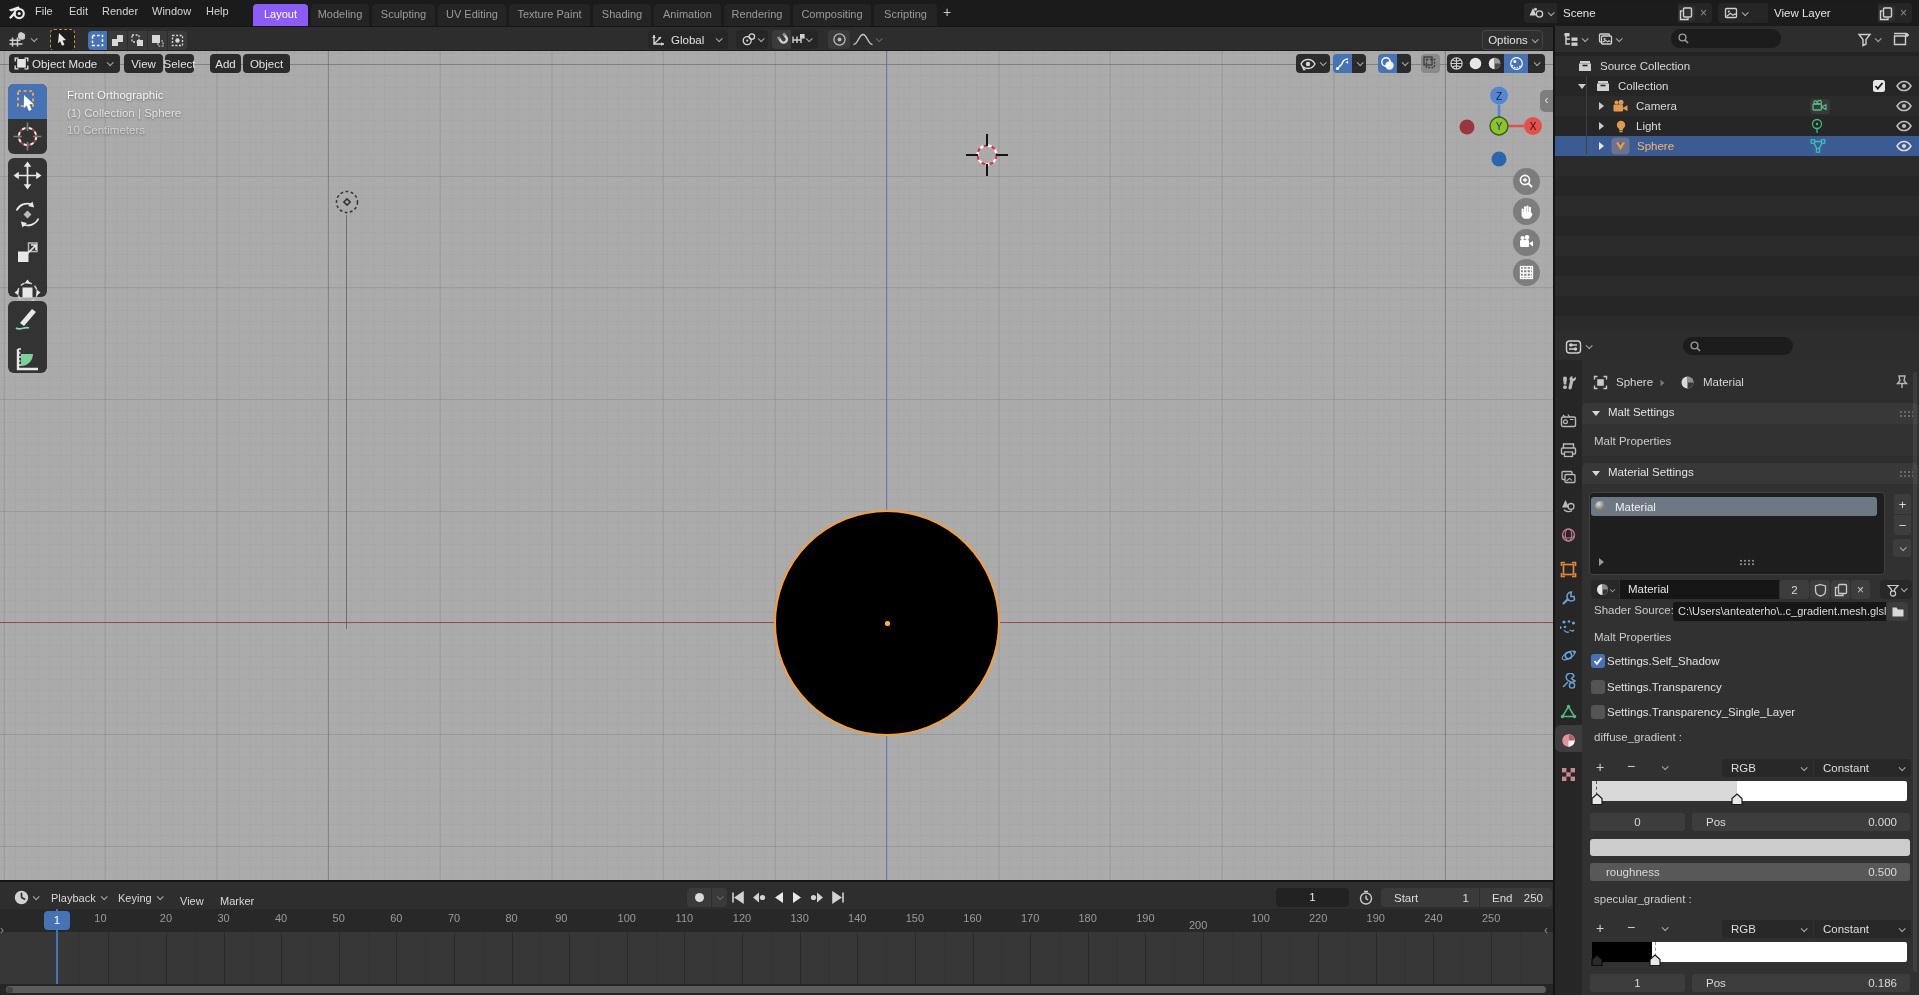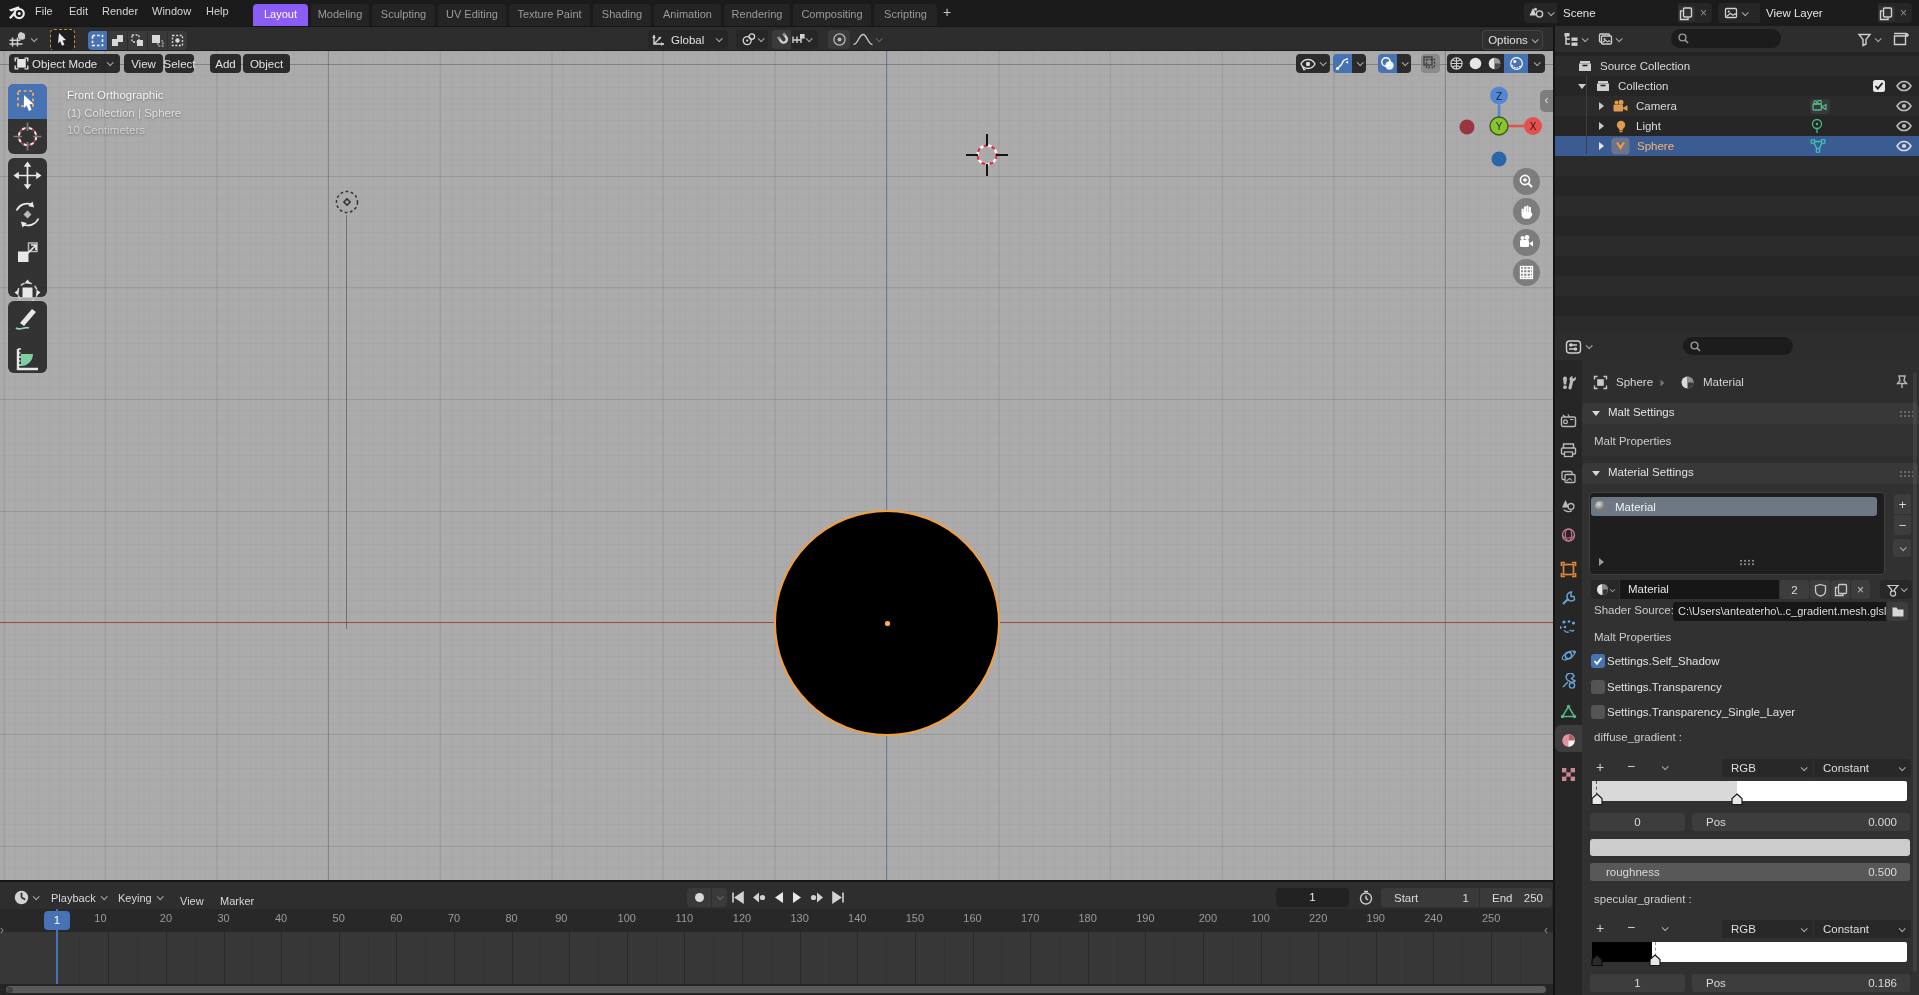--- a/index.html
+++ b/index.html
@@ -52,21 +52,21 @@
       </svg>
     <div style="width:17px;text-align:center;color:#8e8e8e;font-size:12px">×</div>
   </div>
   <div class="a f" style="left:1718px;top:3px;width:194px;height:20px;background:#262626;border-radius:4px">
     <svg width="18" height="14" viewBox="0 0 18 14" style="margin-left:4px">
       <rect x="3.5" y="2.5" width="11" height="9" rx="1" fill="none" stroke="#cfcfcf" stroke-width="1.3"></rect>
       <circle cx="6.8" cy="5.6" r="1.1" fill="#cfcfcf"></circle>
       <path d="M4.5,10.5 L8.5,7.2 L11,9.2 L13,7.8 L14,8.8" fill="none" stroke="#cfcfcf" stroke-width="1.2"></path>
     </svg>
     <span class="chevs" style="margin-left:2px"></span>
-    <div style="flex:1;height:20px;background:#1c1c1c;margin-left:13px;color:#e3e3e3;font-size:11.5px;line-height:20px;padding-left:6px">View Layer</div>
+    <div style="flex:1;height:20px;background:#1c1c1c;margin-left:21px;color:#e3e3e3;font-size:11.5px;line-height:20px;padding-left:6px">View Layer</div>
     <svg width="17" height="15" viewBox="0 0 17 15" style="background:#303030"> 
         <rect x="5.5" y="2" width="8" height="9" rx="1" fill="none" stroke="#d0d0d0" stroke-width="1.4"></rect>
         <path d="M4.5,5 L2.5,5 L2.5,13.5 L10,13.5 L10,12" fill="none" stroke="#d0d0d0" stroke-width="1.4"></path>
       </svg>
     <div style="width:17px;text-align:center;color:#8e8e8e;font-size:12px">×</div>
   </div>
 </div>
 <style>
 .tab{top:4px;height:22px;background:#242424;border-radius:4px 4px 0 0;color:#9b9b9b;font-size:11px;text-align:center;line-height:21px}
 .tab.on{background:#8b5cf6;color:#fdfdfd}
@@ -882,21 +882,21 @@
       <div style="position:absolute;left:612.8px;top:3px;width:28px;text-align:center;font-size:11px;color:#9b9b9b">100</div>
       <div style="position:absolute;left:670.4px;top:3px;width:28px;text-align:center;font-size:11px;color:#9b9b9b">110</div>
       <div style="position:absolute;left:728.0px;top:3px;width:28px;text-align:center;font-size:11px;color:#9b9b9b">120</div>
       <div style="position:absolute;left:785.7px;top:3px;width:28px;text-align:center;font-size:11px;color:#9b9b9b">130</div>
       <div style="position:absolute;left:843.3px;top:3px;width:28px;text-align:center;font-size:11px;color:#9b9b9b">140</div>
       <div style="position:absolute;left:900.9px;top:3px;width:28px;text-align:center;font-size:11px;color:#9b9b9b">150</div>
       <div style="position:absolute;left:958.5px;top:3px;width:28px;text-align:center;font-size:11px;color:#9b9b9b">160</div>
       <div style="position:absolute;left:1016.1px;top:3px;width:28px;text-align:center;font-size:11px;color:#9b9b9b">170</div>
       <div style="position:absolute;left:1073.7px;top:3px;width:28px;text-align:center;font-size:11px;color:#9b9b9b">180</div>
       <div style="position:absolute;left:1131.4px;top:3px;width:28px;text-align:center;font-size:11px;color:#9b9b9b">190</div>
-      <div style="position:absolute;left:1189.0px;top:3px;width:28px;text-align:right;font-size:11px;color:#9b9b9b">200</div>
+      <div style="position:absolute;left:1189.0px;top:10px;width:28px;text-align:left;font-size:11px;color:#9b9b9b">200</div>
       <div style="position:absolute;left:1246.6px;top:3px;width:28px;text-align:center;font-size:11px;color:#9b9b9b">100</div>
       <div style="position:absolute;left:1304.2px;top:3px;width:28px;text-align:center;font-size:11px;color:#9b9b9b">220</div>
       <div style="position:absolute;left:1361.8px;top:3px;width:28px;text-align:center;font-size:11px;color:#9b9b9b">190</div>
       <div style="position:absolute;left:1419.4px;top:3px;width:28px;text-align:center;font-size:11px;color:#9b9b9b">240</div>
       <div style="position:absolute;left:1477.1px;top:3px;width:28px;text-align:center;font-size:11px;color:#9b9b9b">250</div>
     </div>
 
   <div class="a" id="tlcontent" style="left:0;top:52px;width:1553px;height:52px;background:#373737">
       <div style="position:absolute;left:79.4px;top:0;width:1px;height:52px;background:rgba(0,0,0,0.06)"></div>
       <div style="position:absolute;left:108.3px;top:0;width:1px;height:52px;background:rgba(0,0,0,0.22)"></div>

